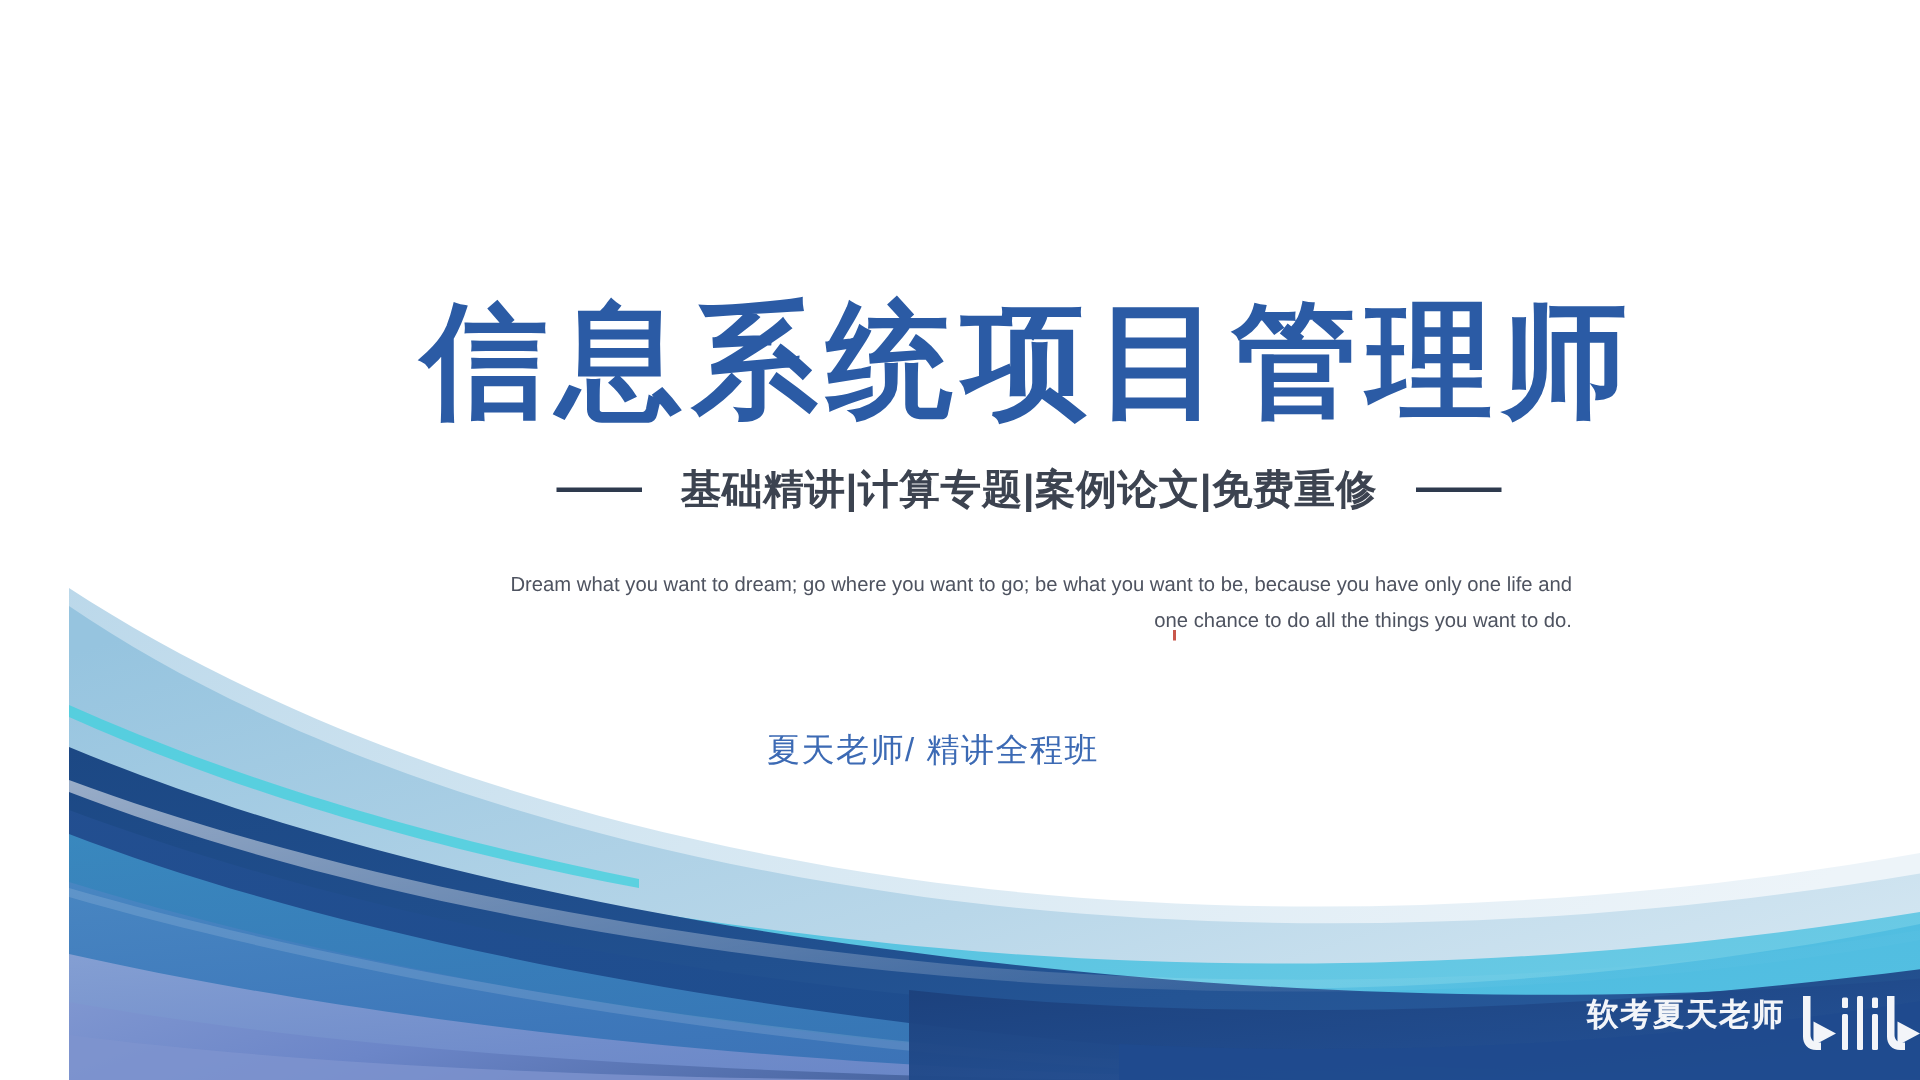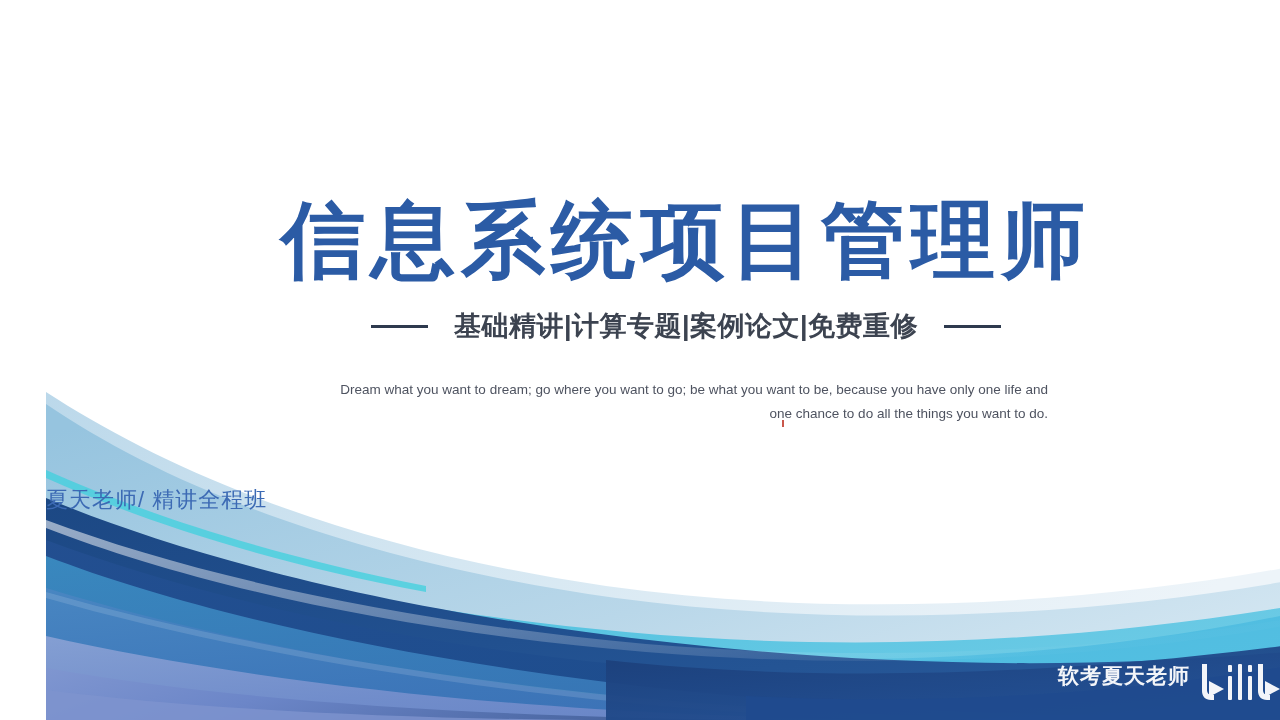--- a/index.html
+++ b/index.html
@@ -105,20 +105,21 @@
     height: 7px;
     background: #C0392B;
     opacity: 0.85;
   }
 
   .author {
     position: absolute;
     left: 0;
     top: 485px;
     width: 1152px;
+    text-align: center;
     font-family: "Liberation Sans", "DejaVu Sans", sans-serif;
     font-size: 22px;
     line-height: 30px;
     font-weight: 500;
     letter-spacing: 1px;
     color: #3C6AB4;
     white-space: nowrap;
   }
 
   

